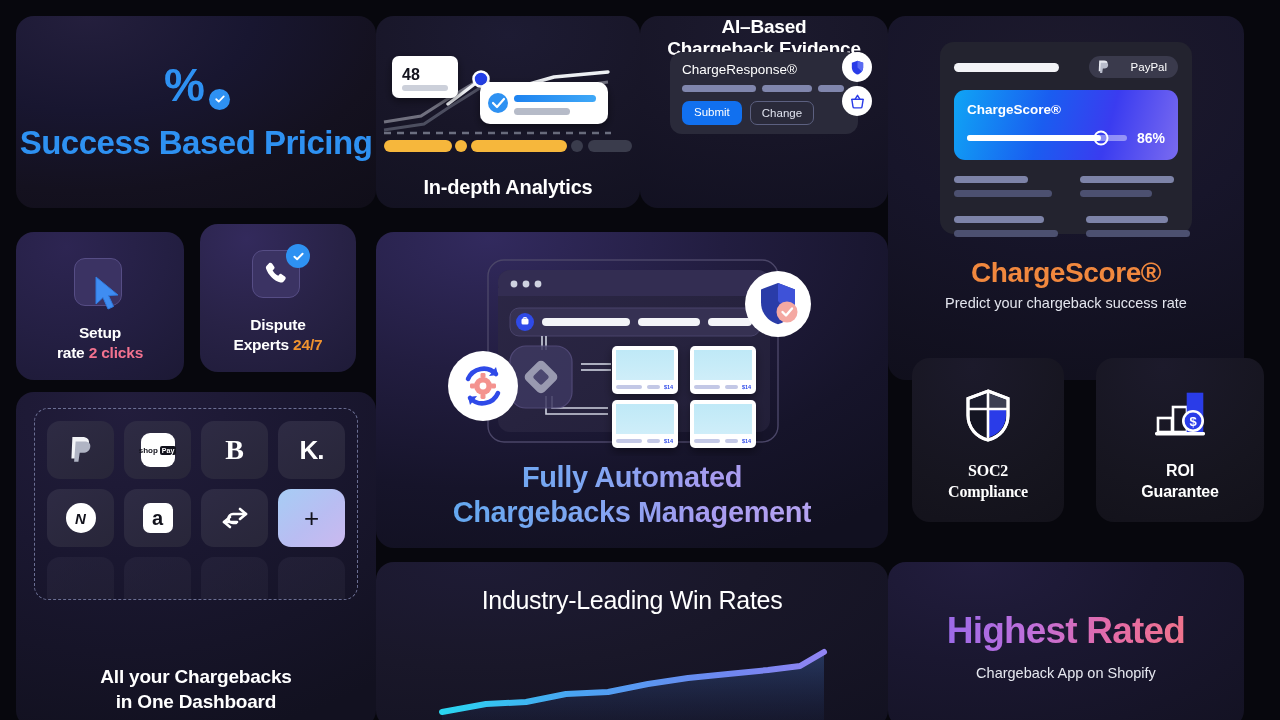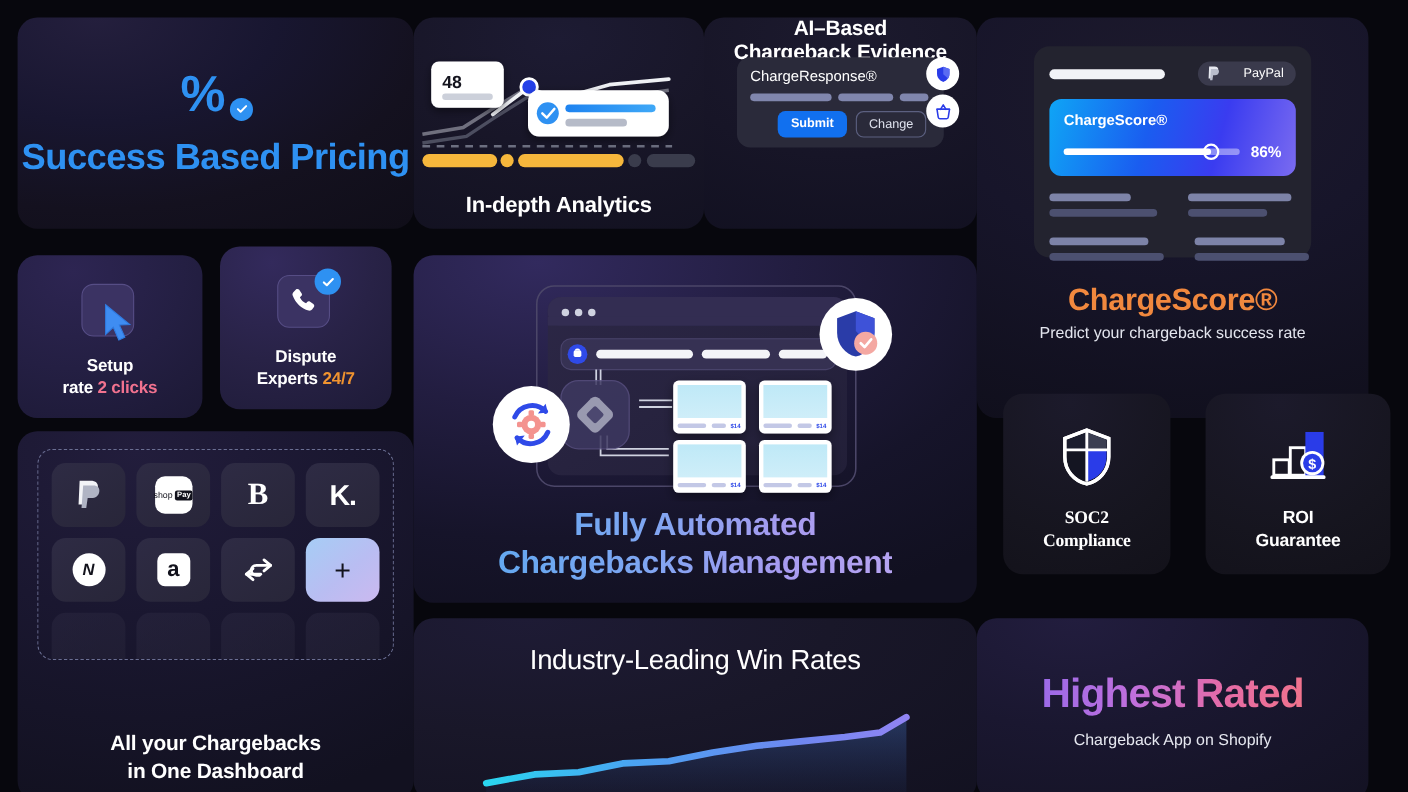--- a/index.html
+++ b/index.html
@@ -62,21 +62,21 @@
     
   }
   .cr-panel {
     position: absolute; left: 30px; top: 36px; width: 188px; height: 82px;
     background: #2a2a3a; border-radius: 12px; padding: 10px 12px;
   }
   .cr-name { color: #fff; font-size: 13.5px; font-weight: 500; }
   .cr-bars { display: flex; gap: 6px; margin-top: 8px; }
   .cr-bars i { height: 7px; border-radius: 4px; background: #8086ad; display: block; }
   .cr-btns { display: flex; gap: 8px; margin-top: 9px; }
-  .btn-submit { background: #1170ef; color: #fff; font-size: 11.5px; font-weight: 700; padding: 5px 12px; border-radius: 7px; margin-left: 25px; }
+  .btn-submit { background: #1170ef; color: #fff; font-size: 11.5px; font-weight: 400; padding: 5px 12px; border-radius: 7px; }
   .btn-change { background: transparent; color: #dfe2ee; font-size: 11.5px; border: 1px solid #5c6080; padding: 5px 11px; border-radius: 7px; }
   .cr-fab {
     position: absolute; right: 16px; width: 30px; height: 30px; border-radius: 50%;
     background: #fff; display: flex; align-items: center; justify-content: center;
   }
   #cr-fab1 { top: 36px; } #cr-fab2 { top: 70px; }
   .ai-ttl { font-size: 19px; }
 
   
   #c-score {
@@ -366,21 +366,21 @@
     <div class="dash-box">
       <div class="logo-grid">
         <div class="logo-tile">
           <svg width="26" height="28" viewBox="0 0 24 26">
               <path d="M4 1h9.2c4.4 0 6.8 2.2 6.2 6-.6 4-3.6 6.2-7.9 6.2H8.6L7.3 21H3.1Z" fill="#f2f3f7"></path>
               <path d="M7 5h8.5c3.6 0 5.6 1.9 5.1 5.2-.5 3.5-3.1 5.4-6.8 5.4h-3L9.6 24H5.6Z" fill="#b0b4c4"></path>
             </svg>
         </div>
         <div class="logo-tile">
           <div style="width:34px;height:34px;border-radius:9px;background:#fff;display:flex;align-items:center;justify-content:center;gap:2px">
-            <span style="color:#12121c;font-size:8px;font-weight:400">shop</span>
+            <span style="color:#12121c;font-size:8px;font-weight:700">shop</span>
             <span style="background:#12121c;color:#fff;font-size:7px;font-weight:700;padding:1px 2px;border-radius:2px">Pay</span>
           </div>
         </div>
         <div class="logo-tile">
           <span style="font-family:'Liberation Serif',serif;font-size:28px;font-weight:700">B</span>
         </div>
         <div class="logo-tile">
           <span style="font-size:26px;font-weight:700;letter-spacing:-1px">K.</span>
         </div>
         <div class="logo-tile">

